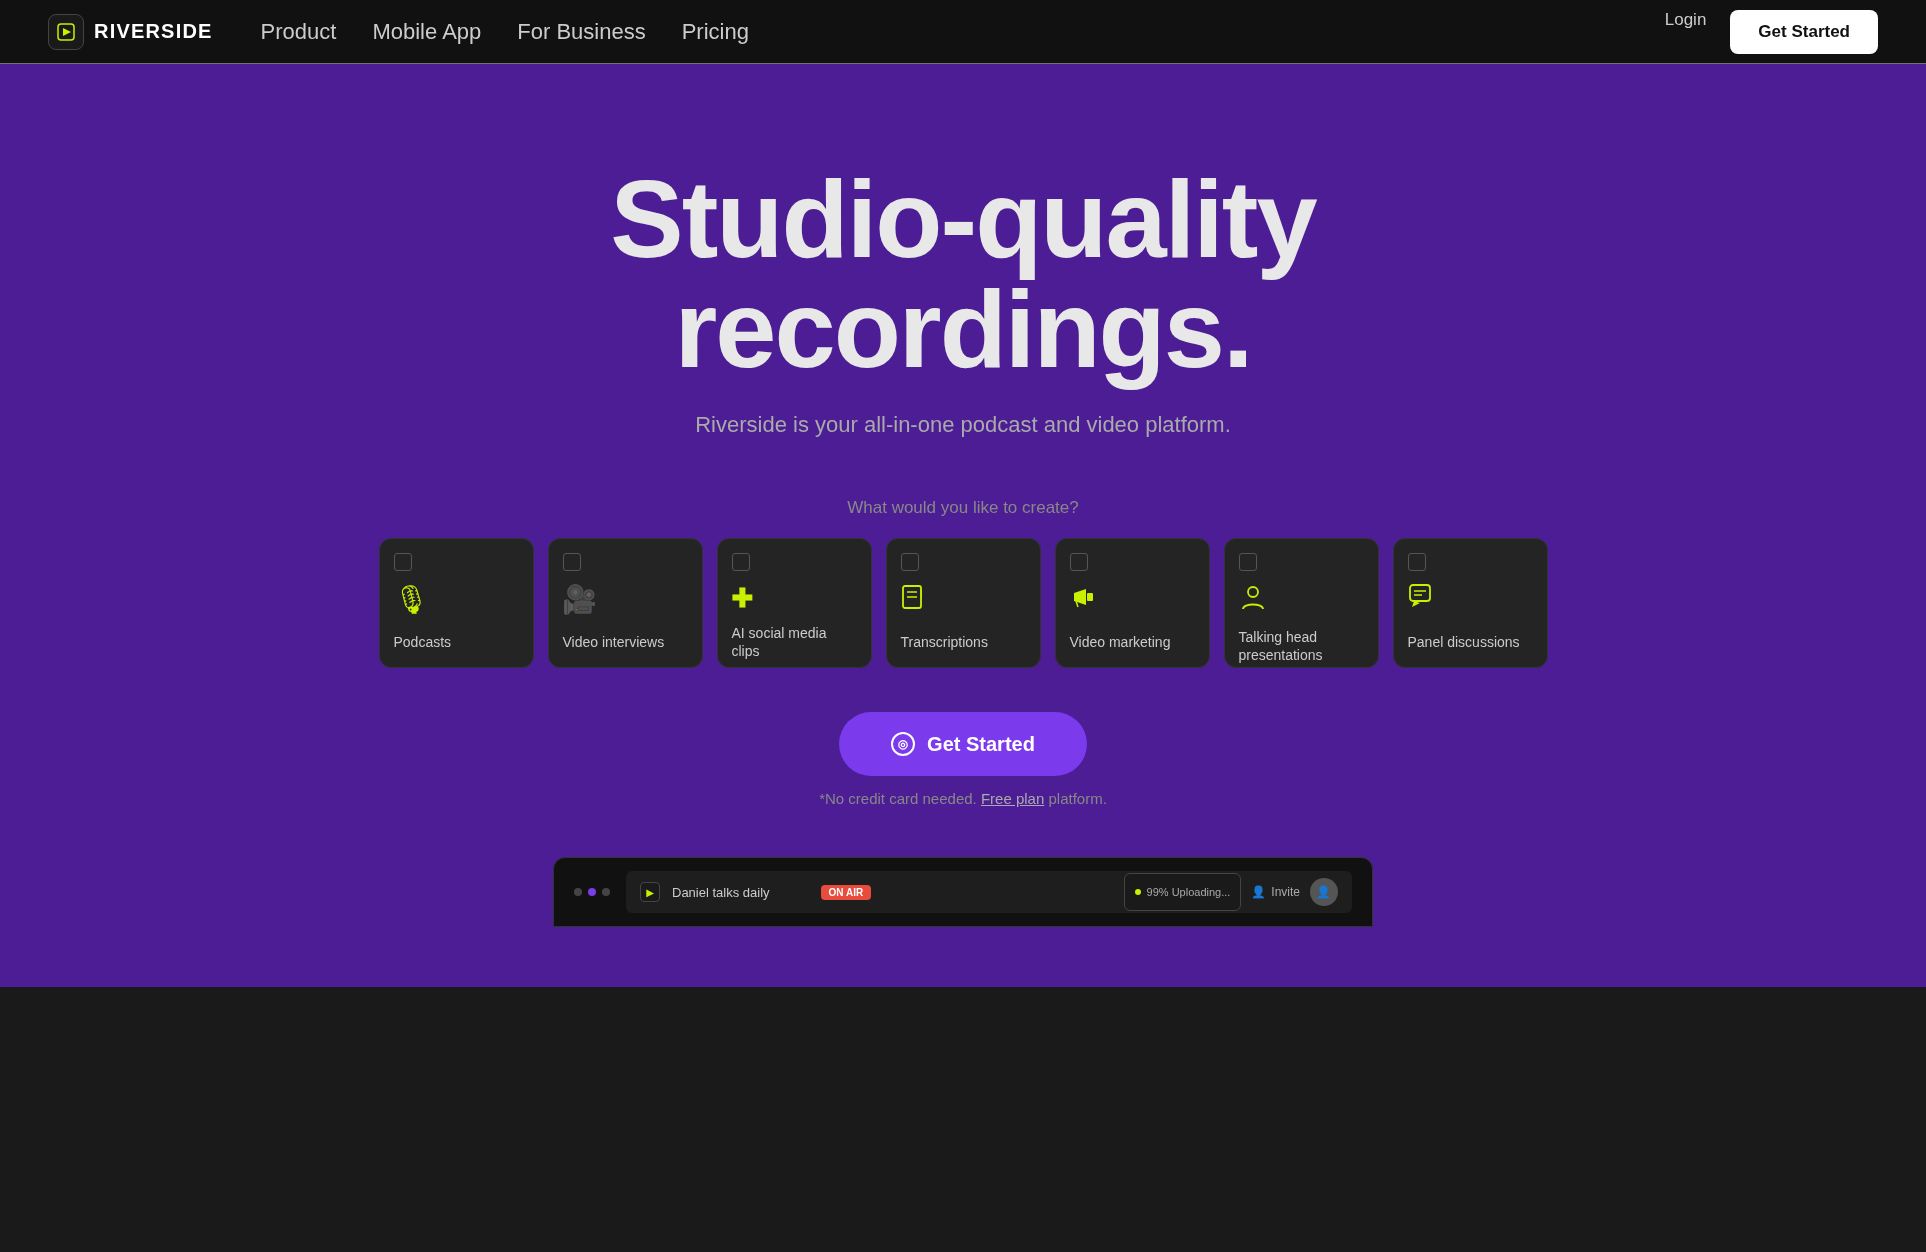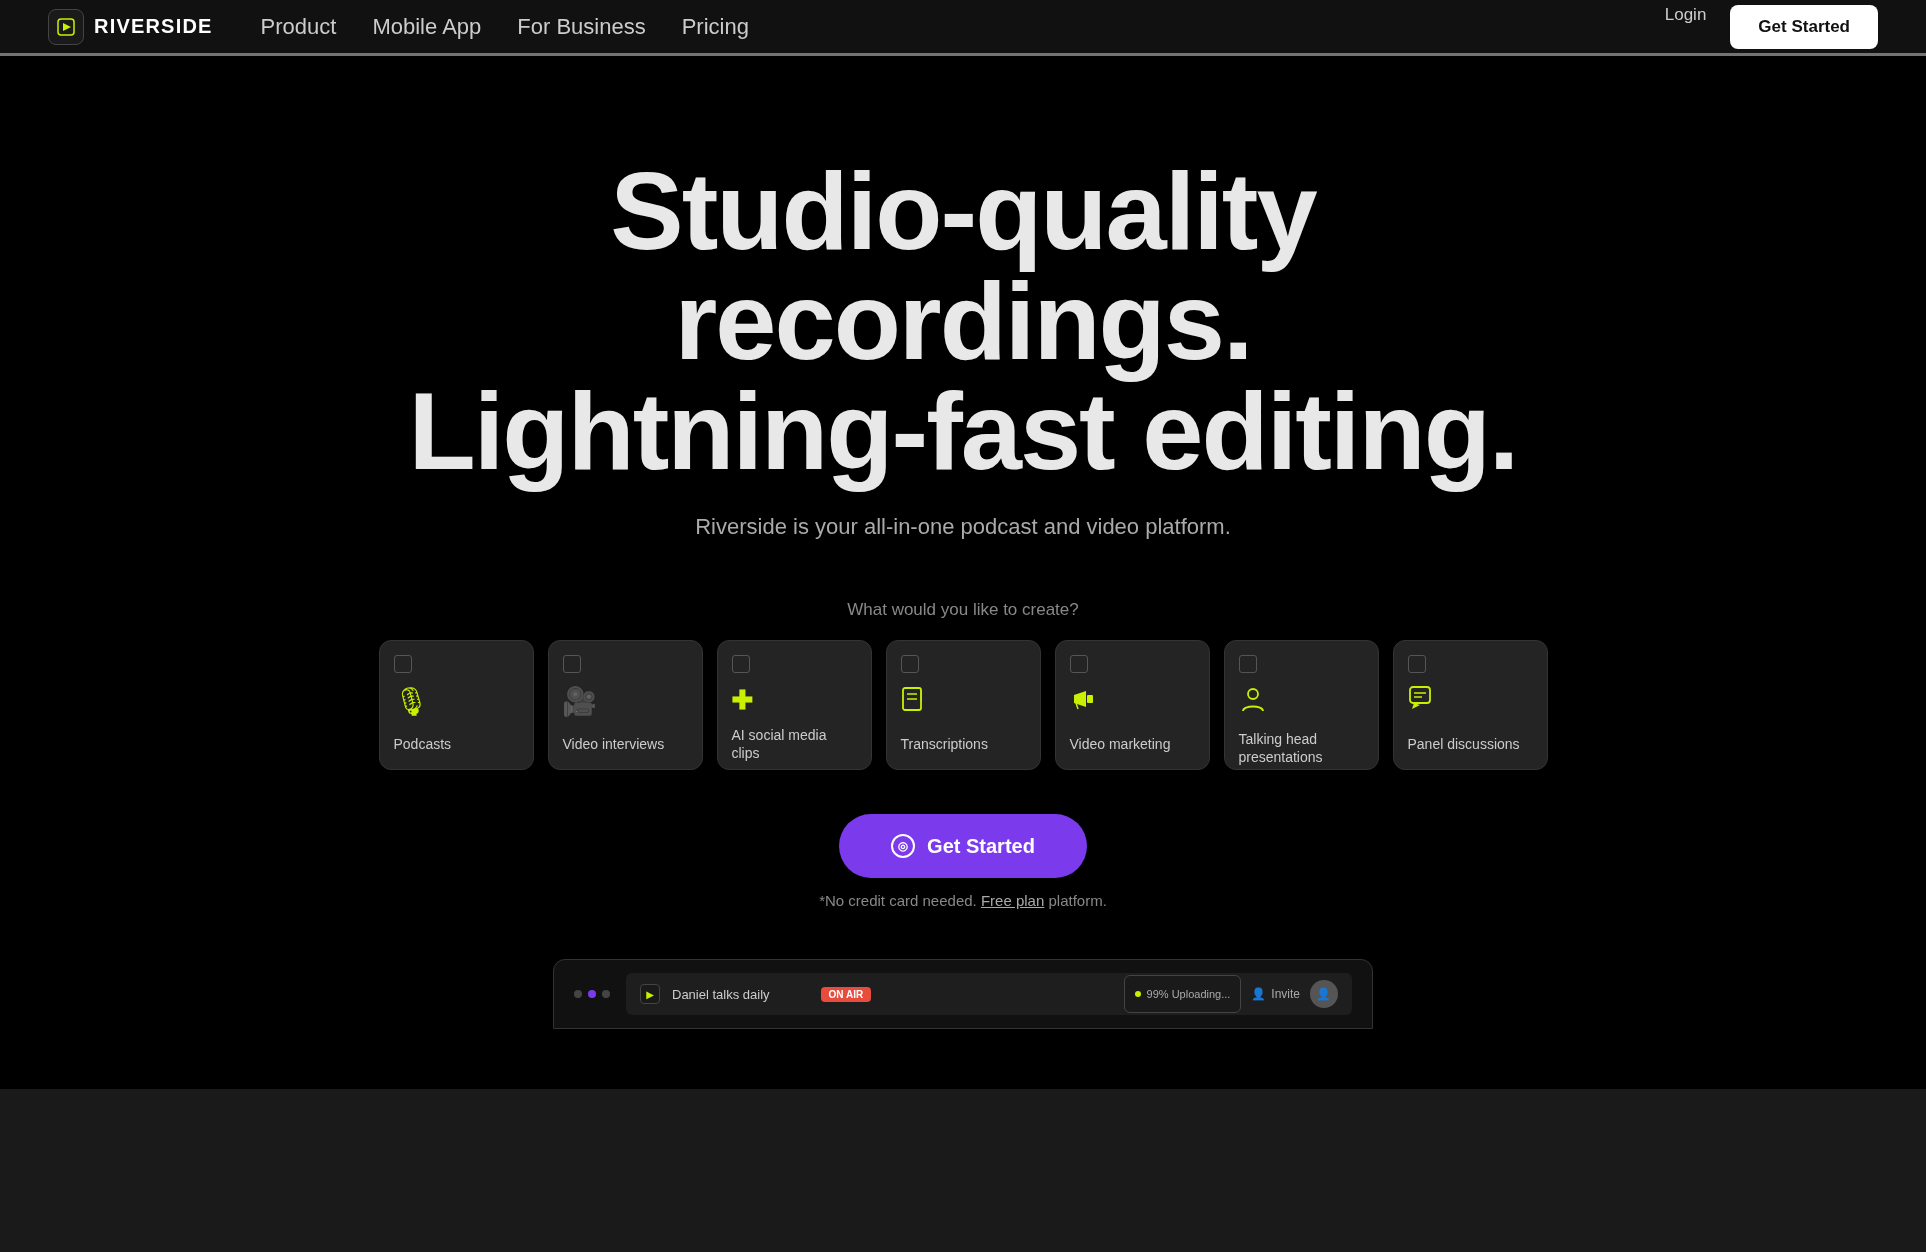--- a/index.html
+++ b/index.html
@@ -10,23 +10,23 @@
       min-height: 1252px;
       width: 1926px;
       overflow-x: hidden;
     }
 
     
     nav {
       display: flex;
       align-items: center;
       padding: 0 48px;
-      height: 56px;
+      height: 64px;
       background: #111;
-      border-bottom: 3px solid #737373;
+      border-bottom: 1px solid #737373;
       position: sticky;
       top: 0;
       z-index: 100;
     }
     .nav-logo {
       display: flex;
       align-items: center;
       gap: 10px;
       margin-right: 48px;
     }
@@ -83,21 +83,21 @@
       font-weight: 700;
       cursor: pointer;
     }
 
     
     .hero {
       display: flex;
       flex-direction: column;
       align-items: center;
       padding: 100px 48px 60px;
-      background: #000000;
+      background: #4c1d95;
       text-align: center;
     }
     .hero-title {
       font-size: 110px;
       font-weight: 800;
       line-height: 1.0;
       letter-spacing: -2px;
       color: #e8e8e8;
       max-width: 1300px;
     }
@@ -327,21 +327,20 @@
 
   <div class="nav-actions">
     <a class="nav-login">Login</a>
     <button class="nav-get-started">Get Started</button>
   </div>
 </nav>
 
 <section class="hero">
   <h1 class="hero-title">
     <span>Studio-quality recordings.</span><br>
-    <span>Lightning-fast editing.</span>
   </h1>
   <p class="hero-subtitle">Riverside is your all-in-one podcast and video platform.</p>
 
   <p class="create-label">What would you like to create?</p>
 
   <div class="cards-container">
 
     <div class="card">
       <div class="card-checkbox"></div>
       <div class="card-icon">🎙</div>

